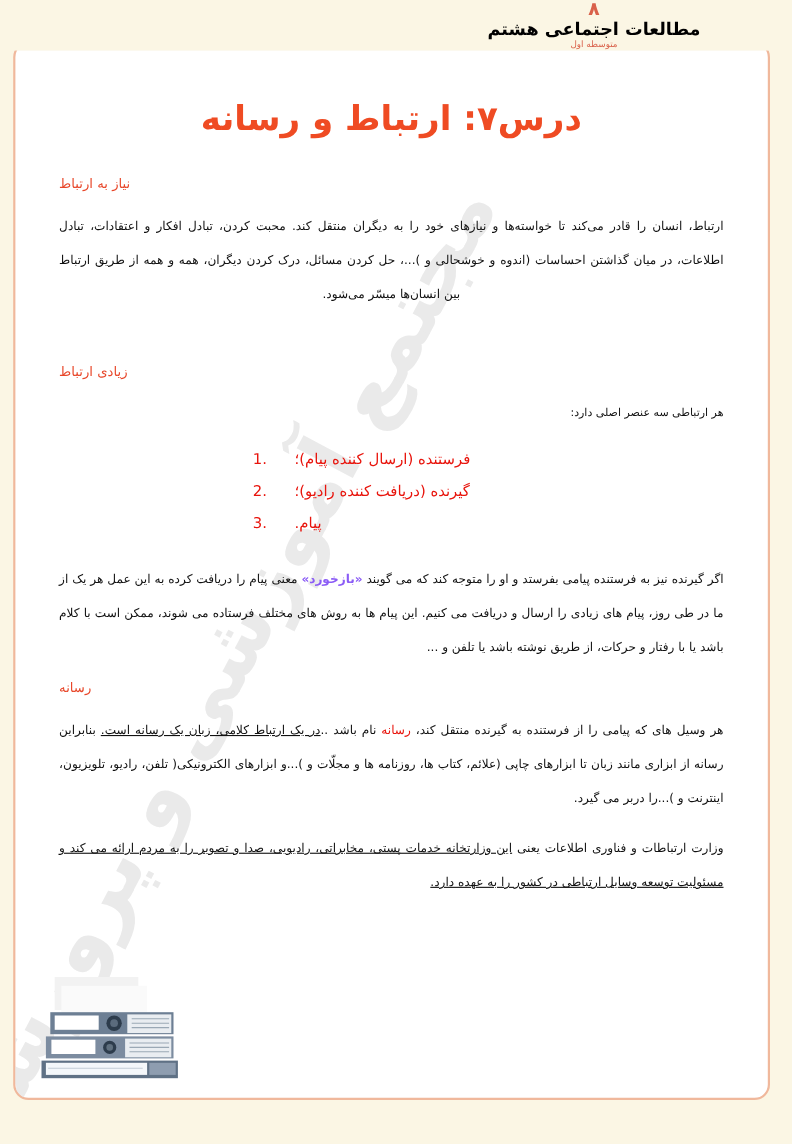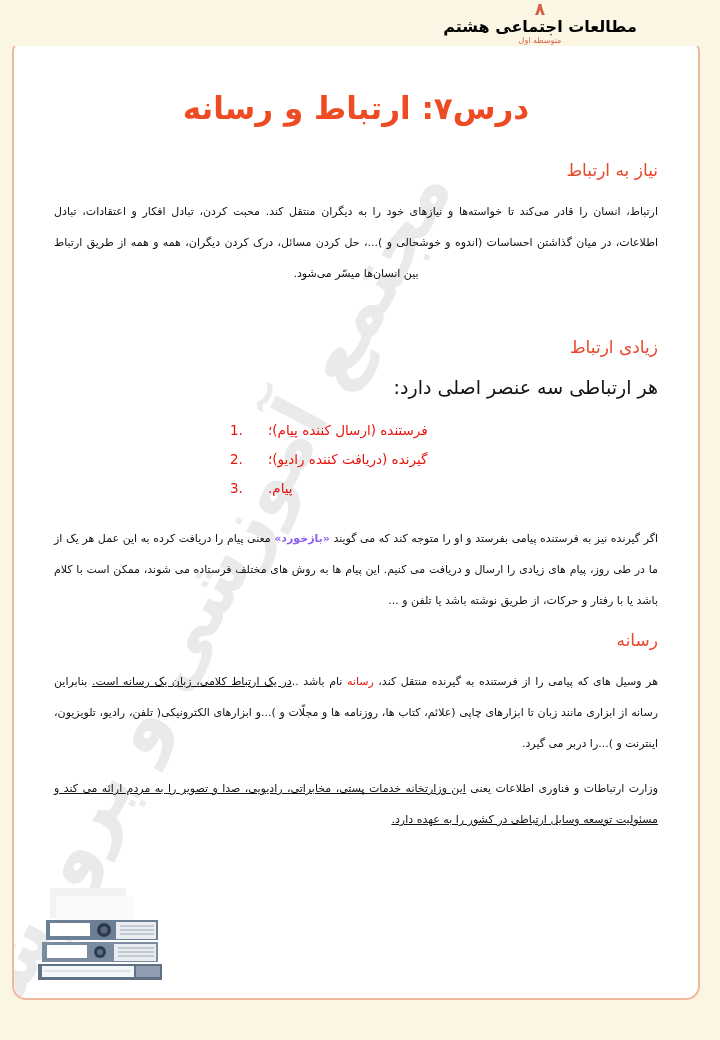--- a/index.html
+++ b/index.html
@@ -104,23 +104,23 @@
     color: #ef4b23;
     font-size: 31px;
     font-weight: bold;
     margin: 24px 0 34px 0;
     letter-spacing: 0px;
   }
 
   
   .section-heading {
     color: #e8472a;
-    font-size: 17px;
+    font-size: 12px;
     margin: 0 0 16px 0;
-    text-align: right;
+    text-align: left;
     font-weight: normal;
   }
 
   
   p.body {
     color: #111111;
     font-size: 11px;
     line-height: 31px;
     text-align: justify;
     text-align-last: center;
@@ -162,21 +162,21 @@
     margin-right: 12px;
     order: 2;
   }
   ol.elements li .txt {
     order: 1;
     text-align: right;
   }
 
   .intro-line {
     color: #111;
-    font-size: 19px;
+    font-size: 10px;
     text-align: right;
     margin: 0 0 14px 0;
     line-height: 29px;
   }
 
   
   .books {
     position: absolute;
     bottom: 16px;
     left: 22px;

